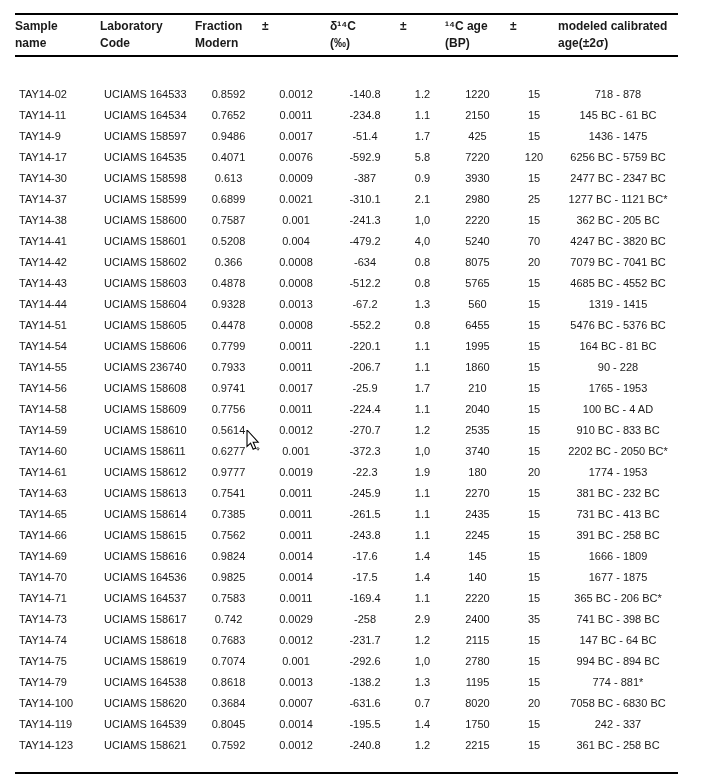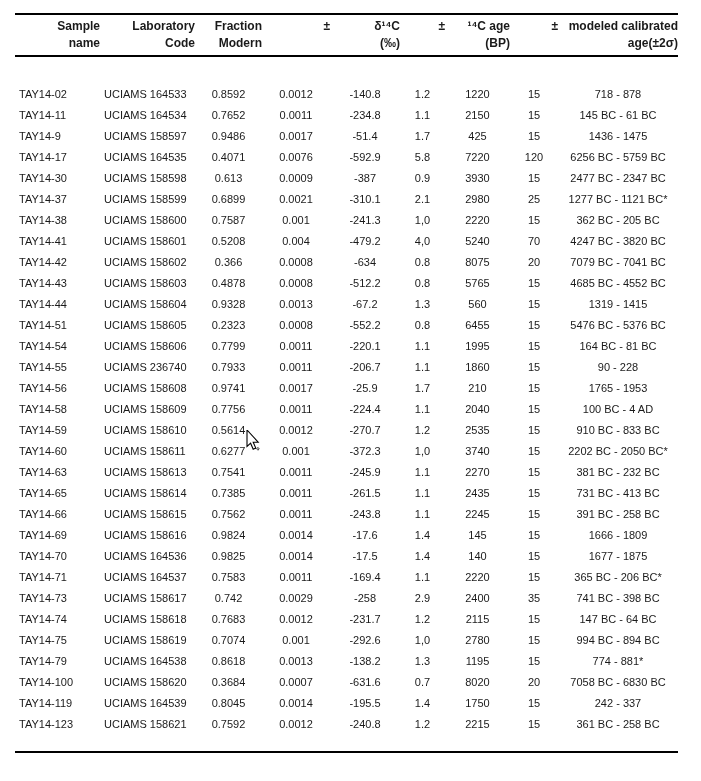--- a/index.html
+++ b/index.html
@@ -21,21 +21,21 @@
     border-collapse: collapse;
     table-layout: fixed;
     border-top: 2.5px solid #000;
     border-bottom: 2.5px solid #000;
   }
   #radiocarbon-table thead th {
     font-weight: bold;
     font-size: 12px;
     line-height: 16.5px;
     vertical-align: top;
-    text-align: right;
+    text-align: left;
     padding: 3px 0 4px 0;
     border-bottom: 2.5px solid #000;
     white-space: nowrap;
   }
   #radiocarbon-table thead th .h-line2:empty { height: 16.5px; }
   #radiocarbon-table tbody td {
     font-size: 11px;
     height: 21px;
     text-align: center;
     padding: 0;
@@ -235,21 +235,21 @@
         <td>0.0013</td>
         <td>-67.2</td>
         <td>1.3</td>
         <td>560</td>
         <td>15</td>
         <td>1319 - 1415</td>
       </tr>
       <tr>
         <td>TAY14-51</td>
         <td>UCIAMS 158605</td>
-        <td>0.2323</td>
+        <td>0.4478</td>
         <td>0.0008</td>
         <td>-552.2</td>
         <td>0.8</td>
         <td>6455</td>
         <td>15</td>
         <td>5476 BC - 5376 BC</td>
       </tr>
       <tr>
         <td>TAY14-54</td>
         <td>UCIAMS 158606</td>
@@ -308,20 +308,31 @@
       <tr>
         <td>TAY14-60</td>
         <td>UCIAMS 158611</td>
         <td>0.6277</td>
         <td>0.001</td>
         <td>-372.3</td>
         <td>1,0</td>
         <td>3740</td>
         <td>15</td>
         <td>2202 BC - 2050 BC*</td>
+      </tr>
+      <tr>
+        <td>TAY14-61</td>
+        <td>UCIAMS 158612</td>
+        <td>0.9777</td>
+        <td>0.0019</td>
+        <td>-22.3</td>
+        <td>1.9</td>
+        <td>180</td>
+        <td>20</td>
+        <td>1774 - 1953</td>
       </tr>
       <tr>
         <td>TAY14-63</td>
         <td>UCIAMS 158613</td>
         <td>0.7541</td>
         <td>0.0011</td>
         <td>-245.9</td>
         <td>1.1</td>
         <td>2270</td>
         <td>15</td>

